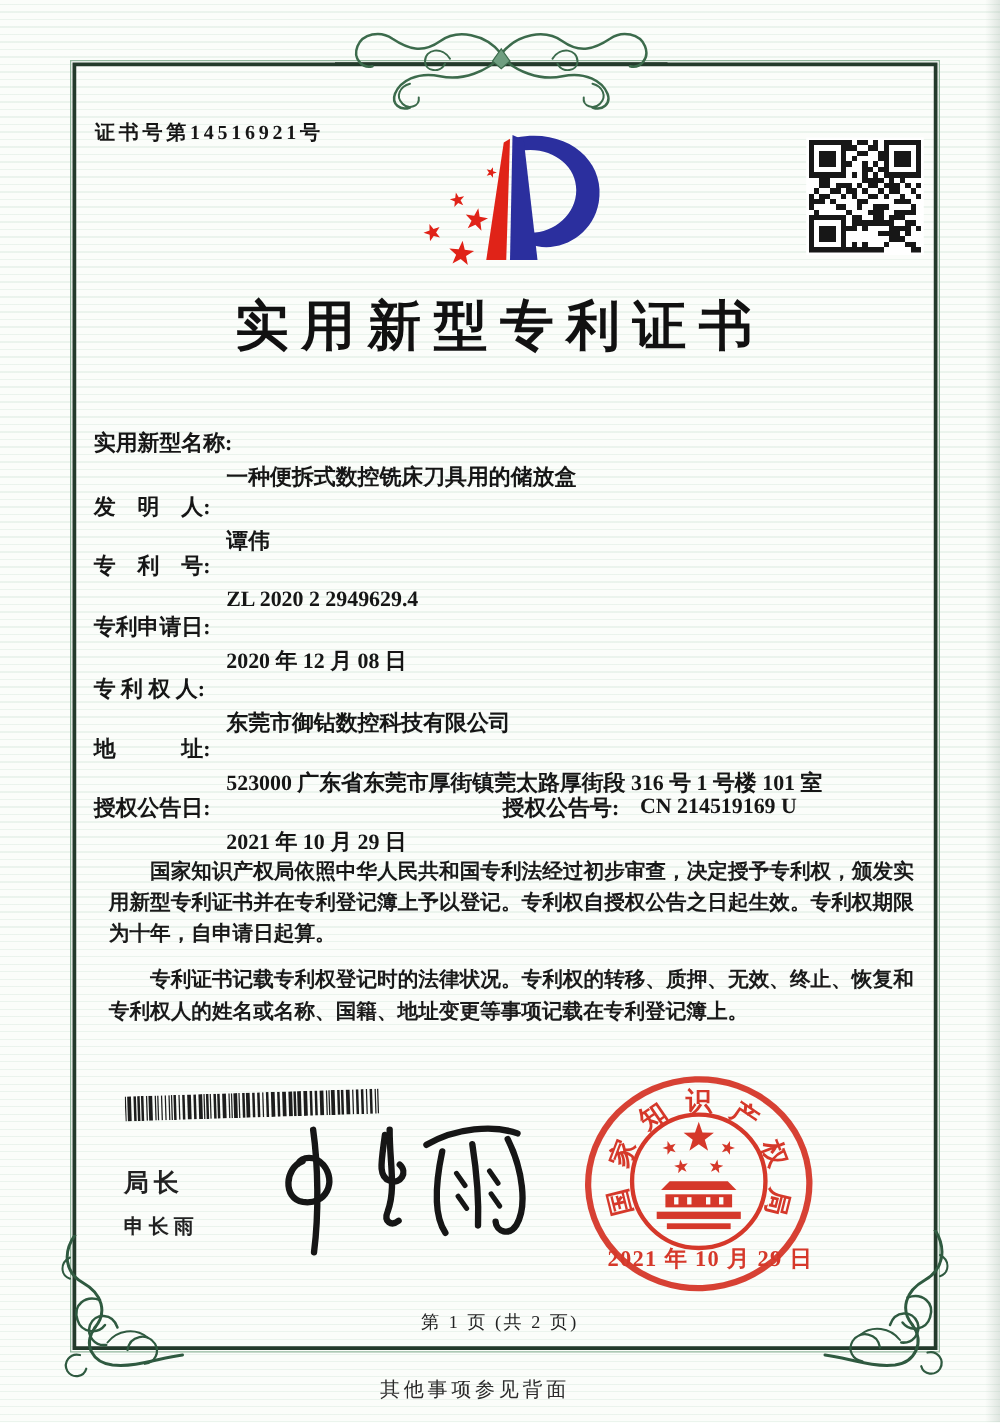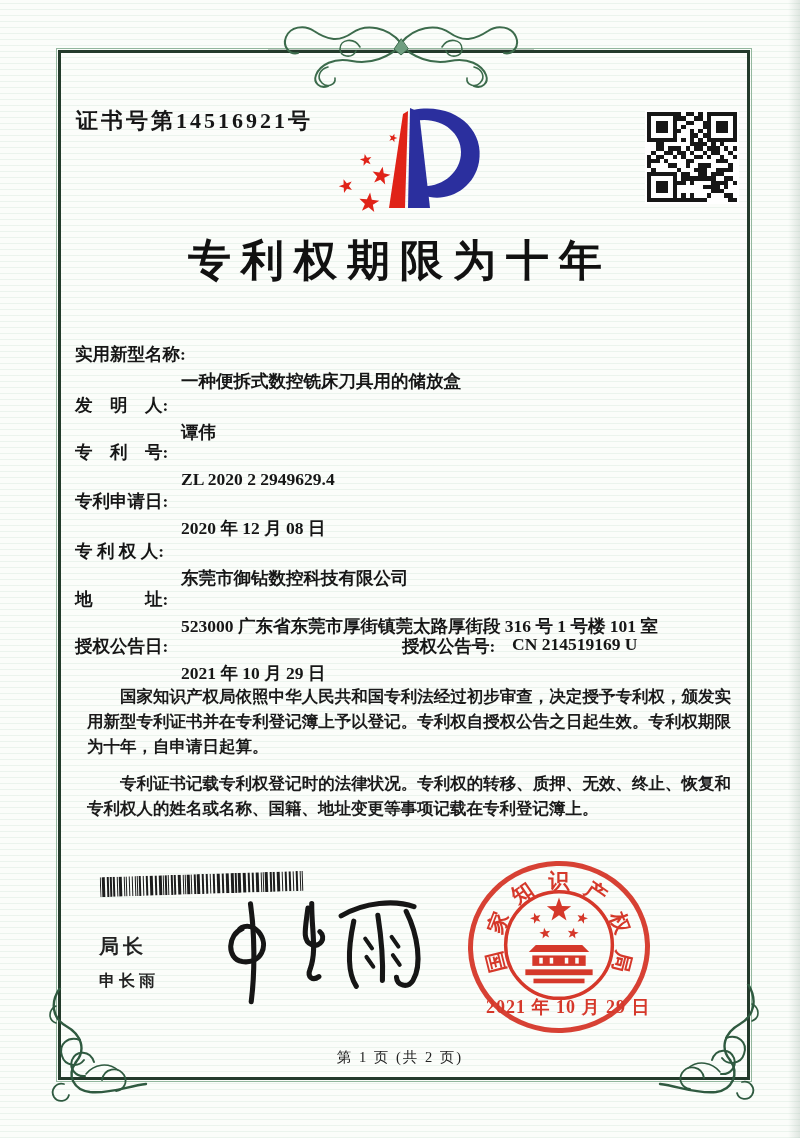--- a/index.html
+++ b/index.html
@@ -14,21 +14,21 @@
   }
   .photo::after{content:"";position:absolute;top:0;right:0;width:12px;height:100%;
     background:linear-gradient(90deg,rgba(255,255,255,0),rgba(150,170,158,.28));pointer-events:none;}
   
   .frame-outer{position:absolute;left:56px;top:48px;width:694px;height:1032px;
     border:1px solid #93b79e;}
   .frame-inner{position:absolute;inset:1px;border:3px solid #233a2b;}
   
   .orn{position:absolute;pointer-events:none;}
   
-  .cert-no{position:absolute;left:76px;top:106px;font-size:22px;font-weight:700;
+  .cert-no{position:absolute;left:76px;top:96px;font-size:16px;font-weight:700;
     letter-spacing:3px;color:#161616;}
   .logo{position:absolute;left:333px;top:102px;width:164px;height:112px;}
   .qr{position:absolute;left:645px;top:110px;width:94px;height:94px;background:#fff;
     padding:2px;box-sizing:border-box;}
   .title{position:absolute;left:0;top:232px;width:100%;text-align:center;
     font-size:43px;font-weight:700;letter-spacing:10px;color:#111;}
   
   .field{position:absolute;font-size:17.5px;font-weight:700;color:#161616;}
   .field .lab{position:absolute;left:75px;top:0;width:120px;white-space:nowrap;}
   .field .val{position:absolute;left:181px;top:0;width:566px;line-height:26px;margin-top:26px;}
@@ -362,21 +362,21 @@
       <rect x="8" y="20" width="1" height="1" fill="#171717"></rect>
       <rect x="9" y="20" width="1" height="1" fill="#171717"></rect>
       <rect x="10" y="20" width="1" height="1" fill="#171717"></rect>
       <rect x="11" y="20" width="1" height="1" fill="#171717"></rect>
       <rect x="12" y="20" width="1" height="1" fill="#171717"></rect>
       <rect x="13" y="20" width="1" height="1" fill="#171717"></rect>
       <rect x="19" y="20" width="1" height="1" fill="#171717"></rect>
       <rect x="20" y="20" width="1" height="1" fill="#171717"></rect>
     </svg>
 
-  <div class="title">专利权期限为十年</div>
+  <div class="title">实用新型专利证书</div>
 
   <div class="field" style="top:342px;">
     <span class="lab">实用新型名称:</span>
     <span class="val">一种便拆式数控铣床刀具用的储放盒</span>
   </div>
   <div class="field" style="top:393px;">
     <span class="lab">发　明　人:</span>
     <span class="val">谭伟</span>
   </div>
   <div class="field" style="top:440px;">
@@ -514,14 +514,15 @@
         <span style="transform: rotate(-34.5deg) translateY(-66px);">知</span>
         <span style="transform: rotate(0deg) translateY(-66px);">识</span>
         <span style="transform: rotate(34.5deg) translateY(-66px);">产</span>
         <span style="transform: rotate(69deg) translateY(-66px);">权</span>
         <span style="transform: rotate(104deg) translateY(-66px);">局</span>
       </div>
   </div>
   <div class="seal-date">2021 年 10 月 29 日</div>
 
   <div class="page-indicator">第 1 页 (共 2 页)</div>
+  <div class="back-note">其他事项参见背面</div>
 
 </div>
 
 </body></html>

